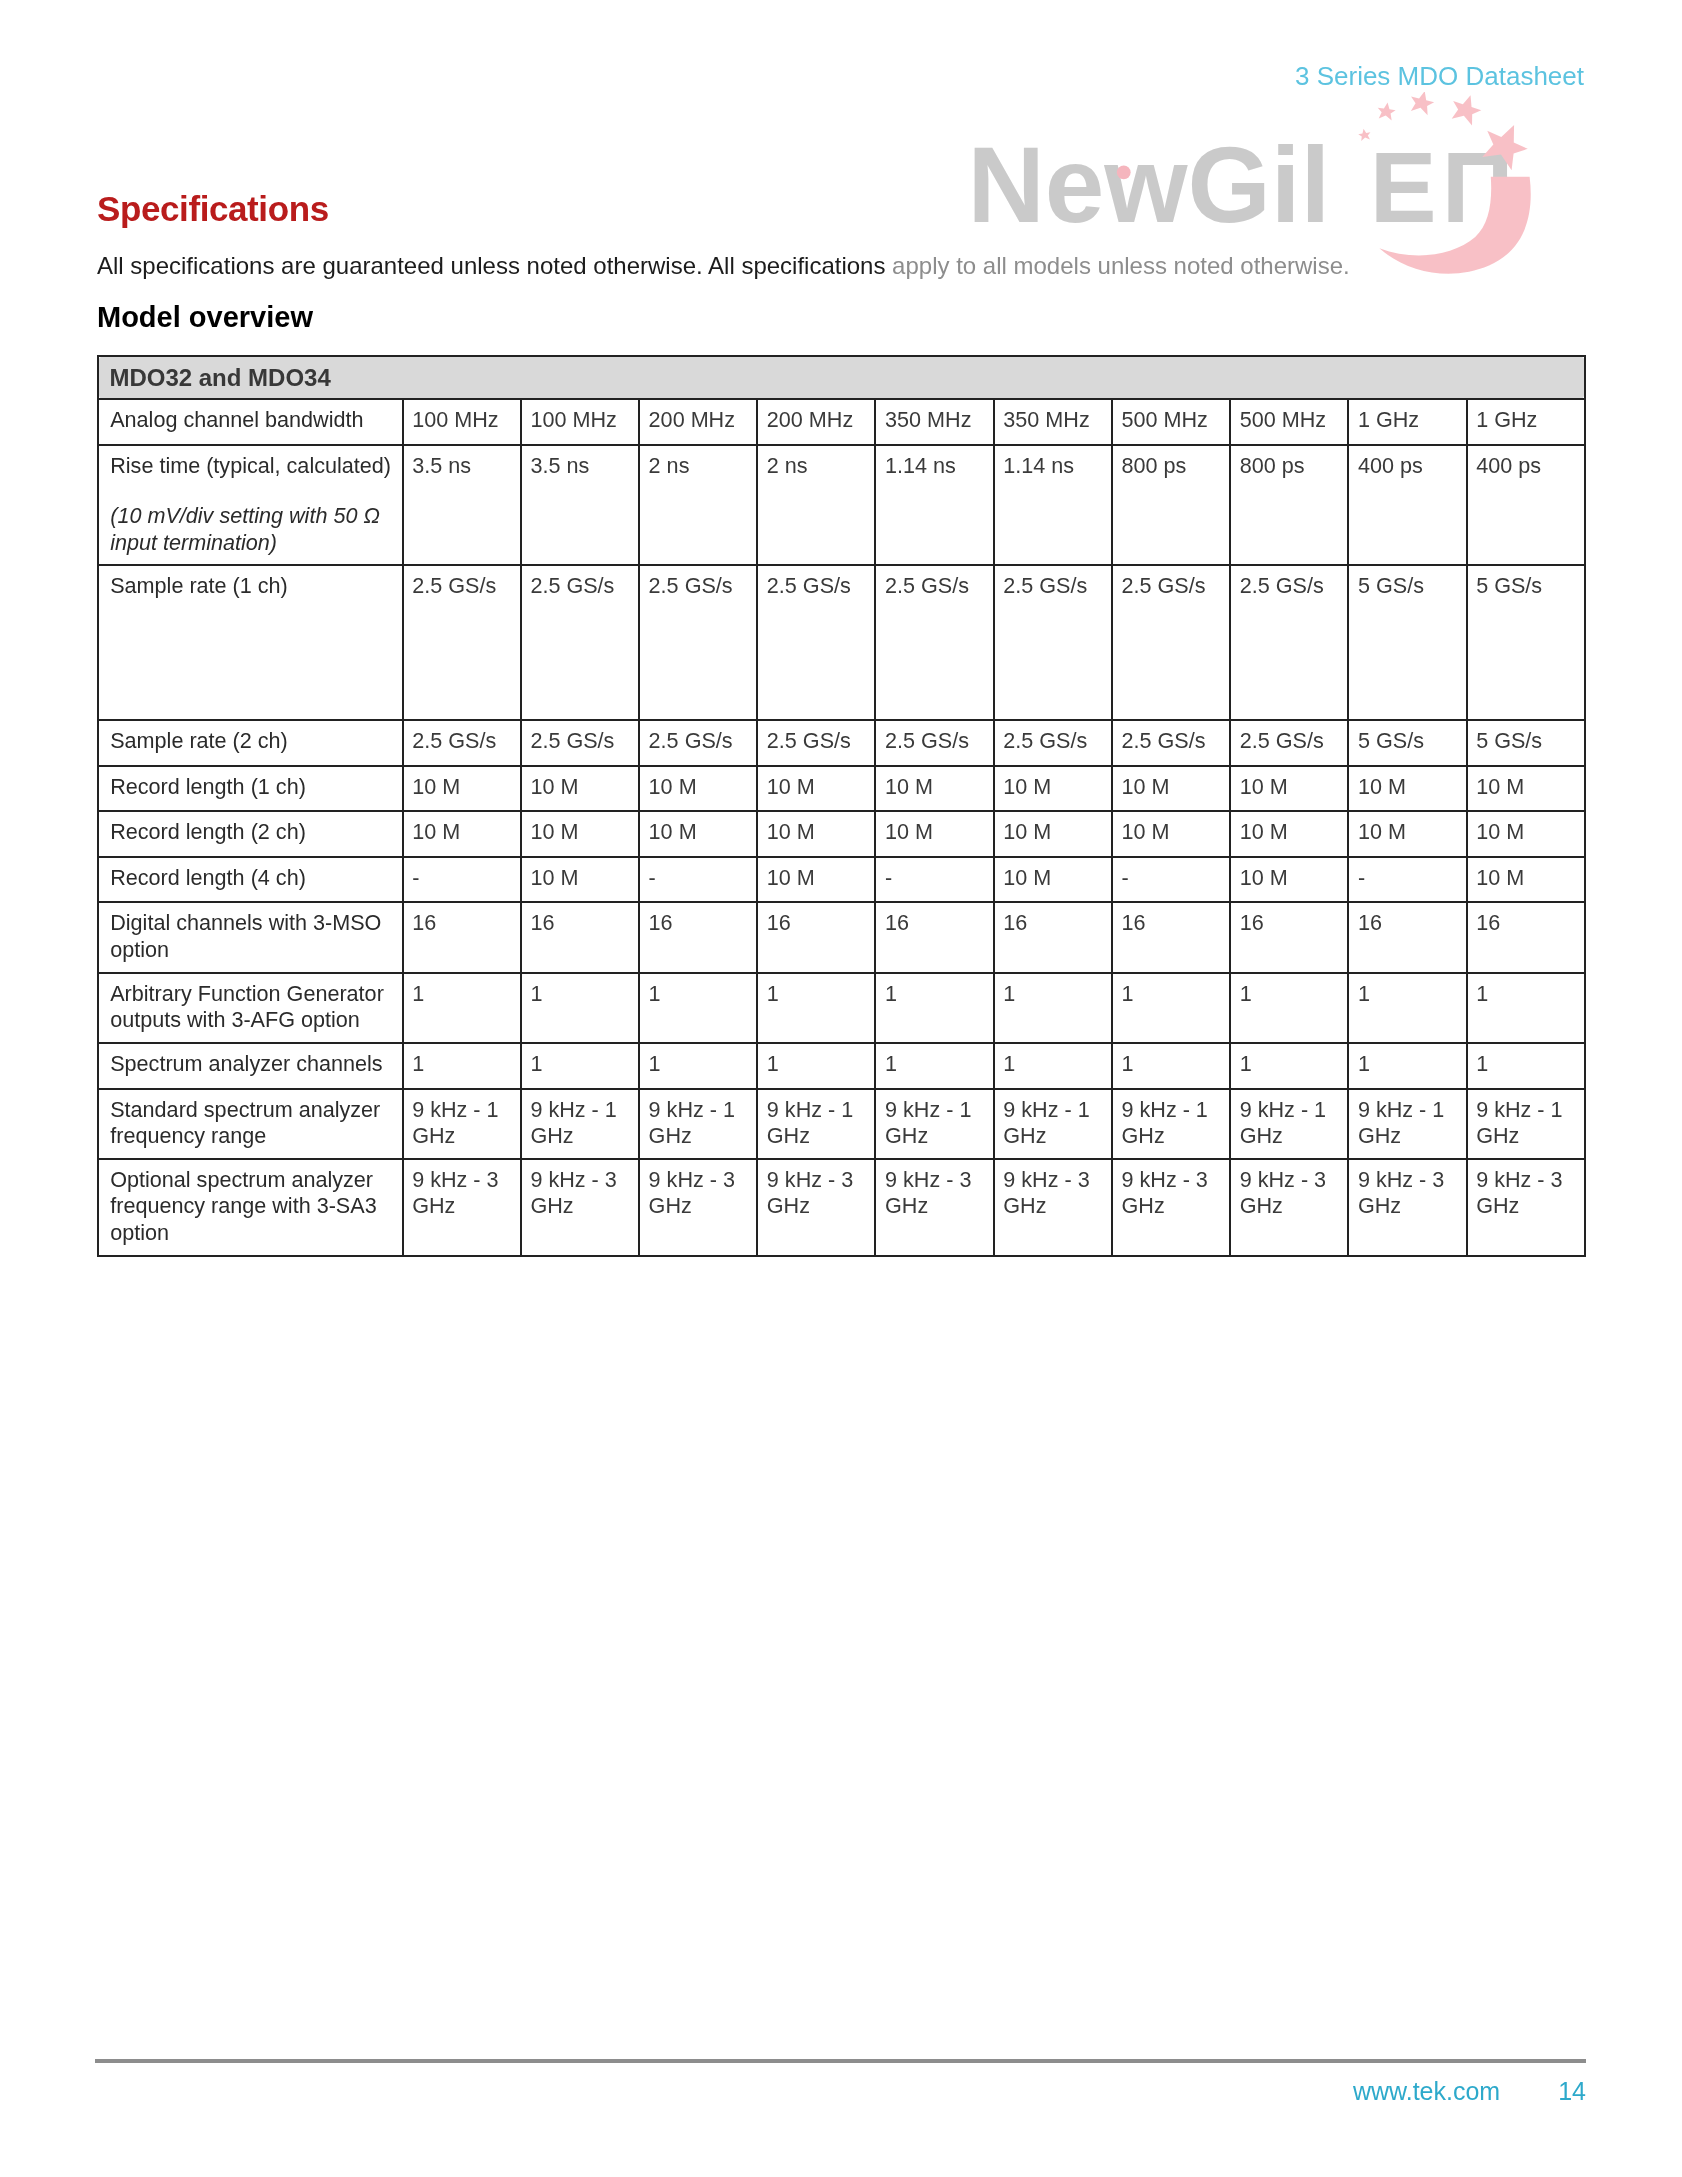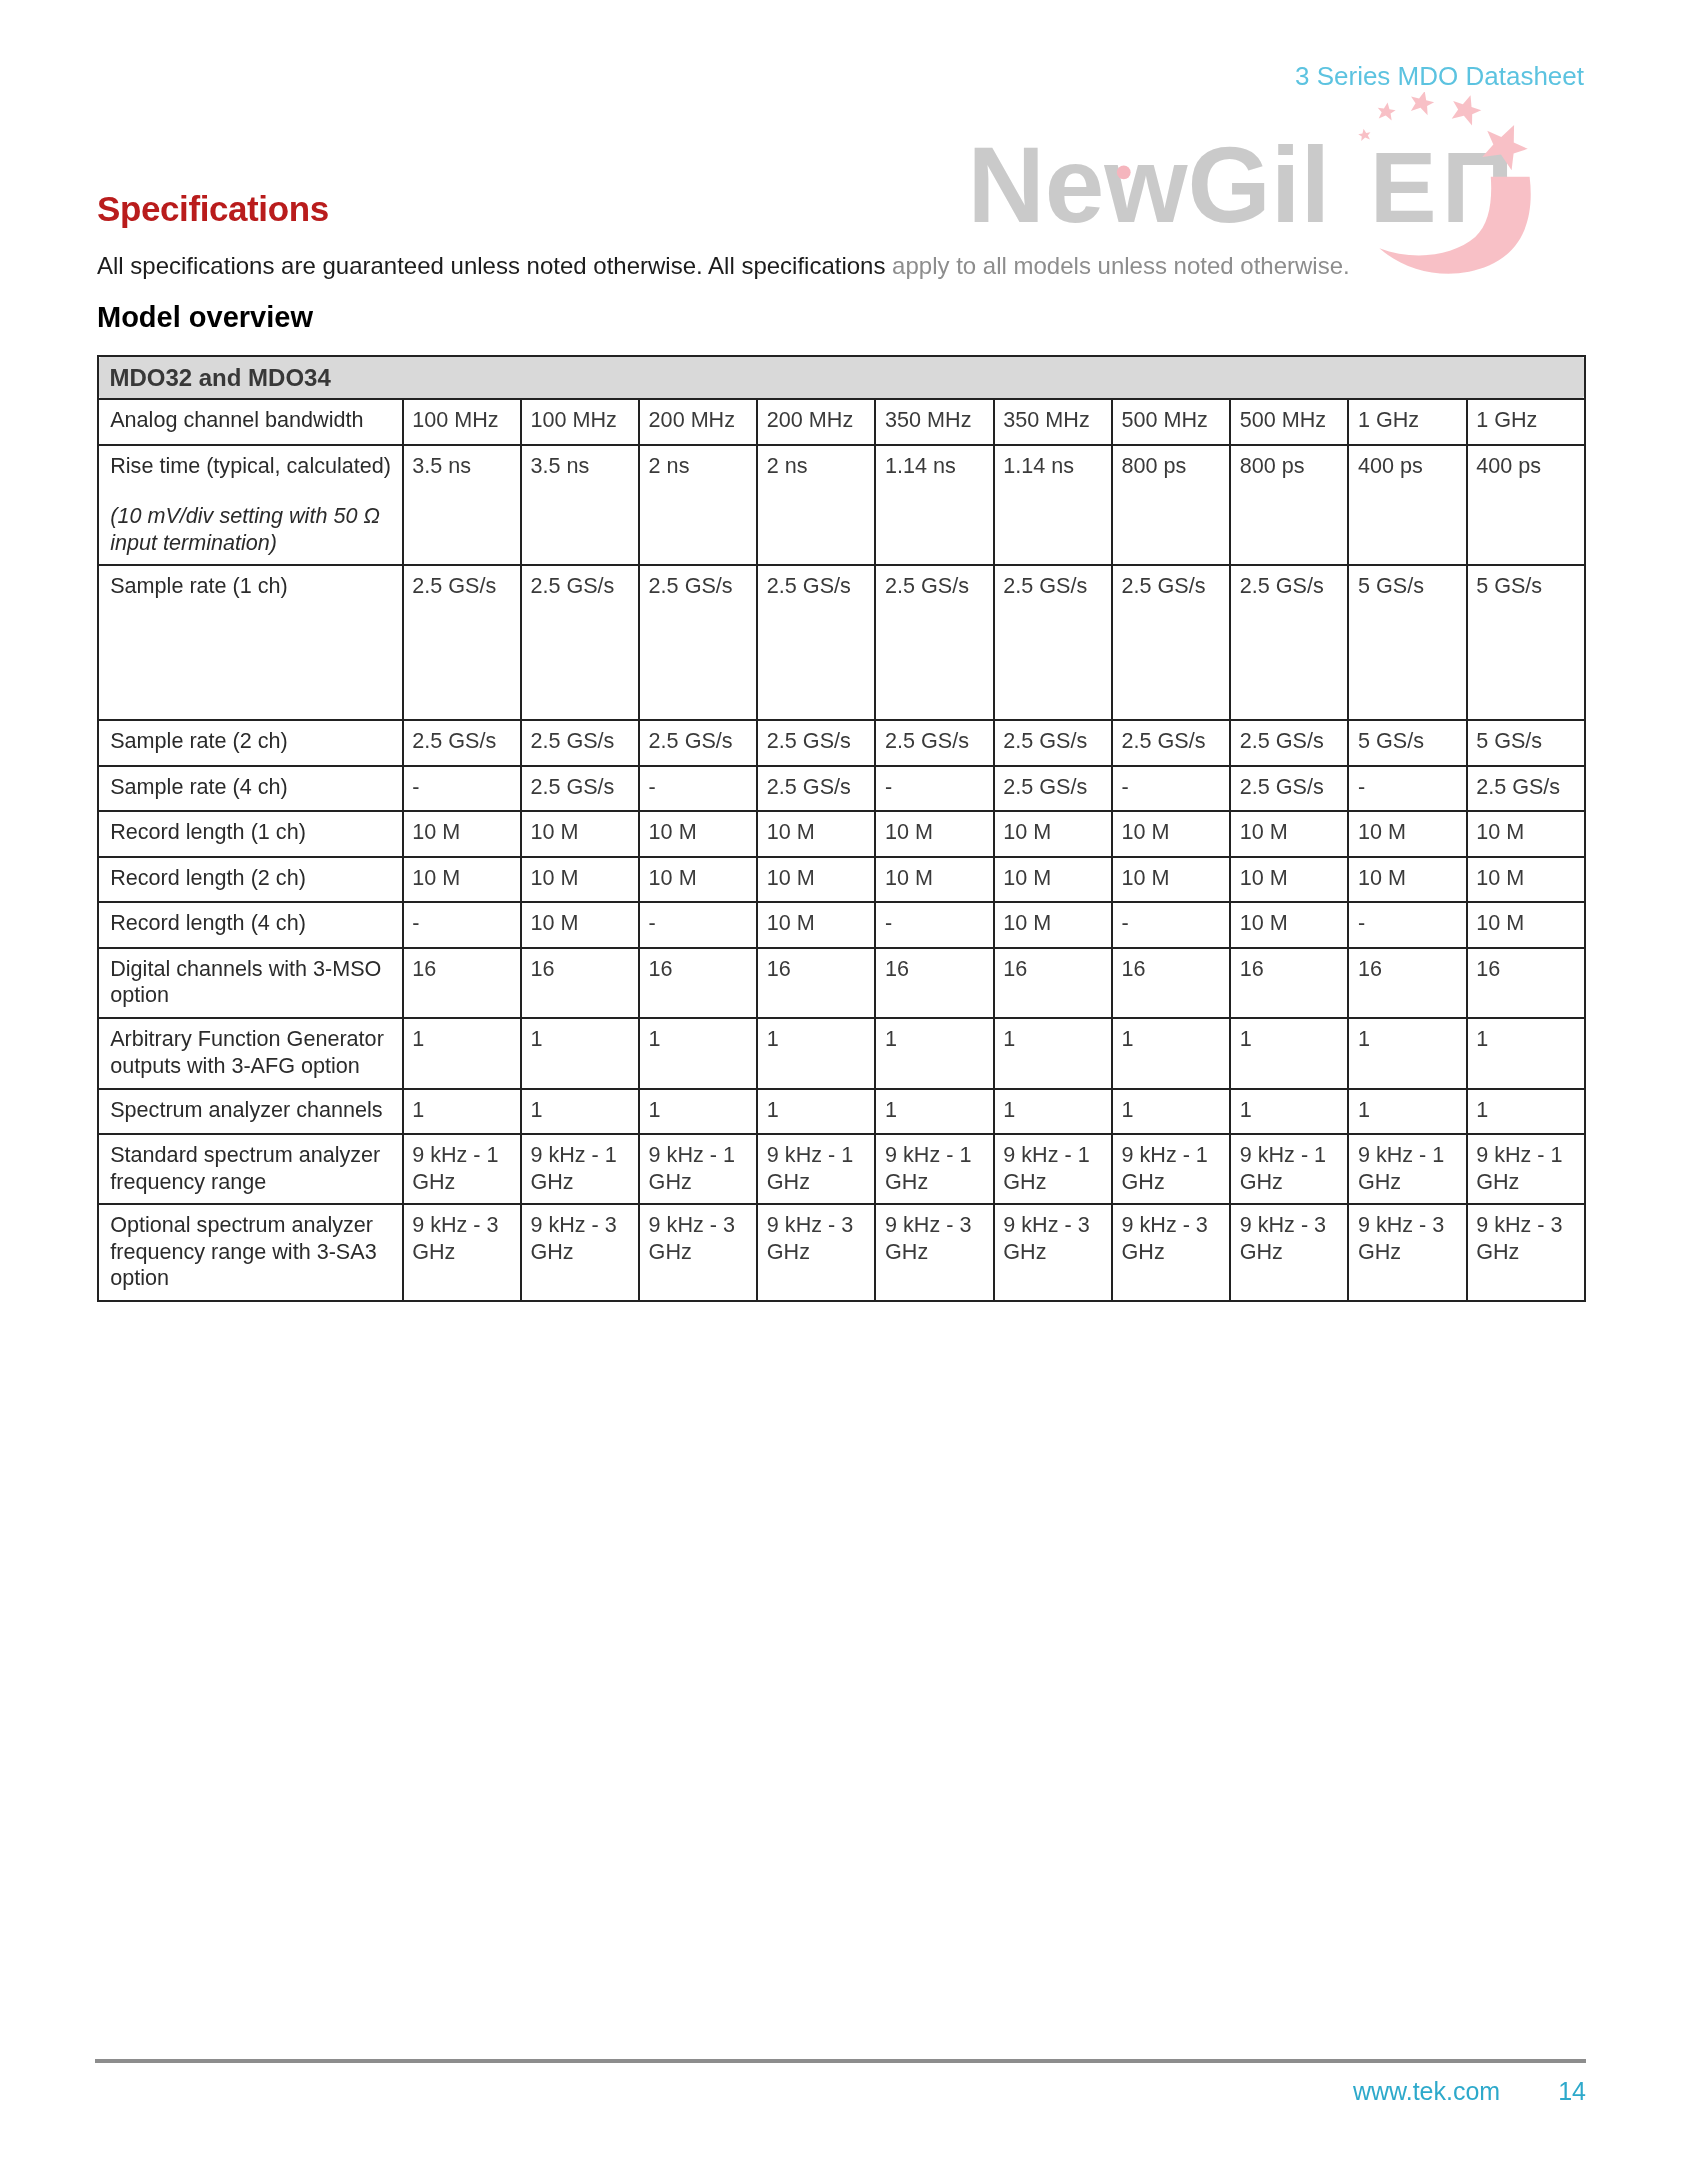--- a/index.html
+++ b/index.html
@@ -166,35 +166,20 @@
         <td>2.5 GS/s</td>
         <td>2.5 GS/s</td>
         <td>2.5 GS/s</td>
         <td>2.5 GS/s</td>
         <td>2.5 GS/s</td>
         <td>5 GS/s</td>
         <td>5 GS/s</td>
       </tr>
       <tr>
         <td class="label">
-          <div>Sample rate (4 ch)</div>
-        </td>
-        <td>-</td>
-        <td>2.5 GS/s</td>
-        <td>-</td>
-        <td>2.5 GS/s</td>
-        <td>-</td>
-        <td>2.5 GS/s</td>
-        <td>-</td>
-        <td>2.5 GS/s</td>
-        <td>-</td>
-        <td>2.5 GS/s</td>
-      </tr>
-      <tr>
-        <td class="label">
           <div>Record length (1 ch)</div>
         </td>
         <td>10 M</td>
         <td>10 M</td>
         <td>10 M</td>
         <td>10 M</td>
         <td>10 M</td>
         <td>10 M</td>
         <td>10 M</td>
         <td>10 M</td>

